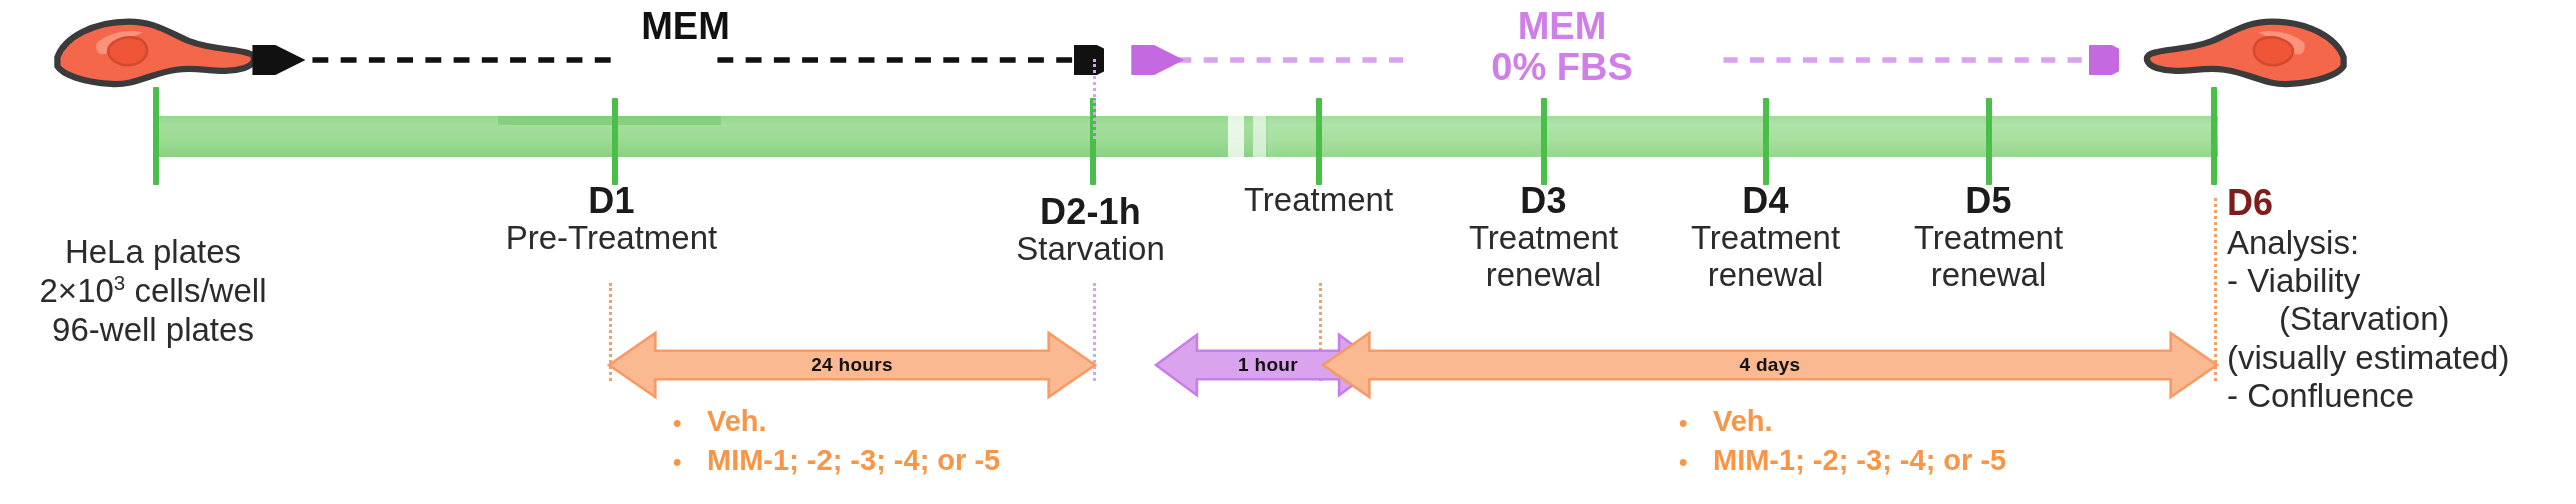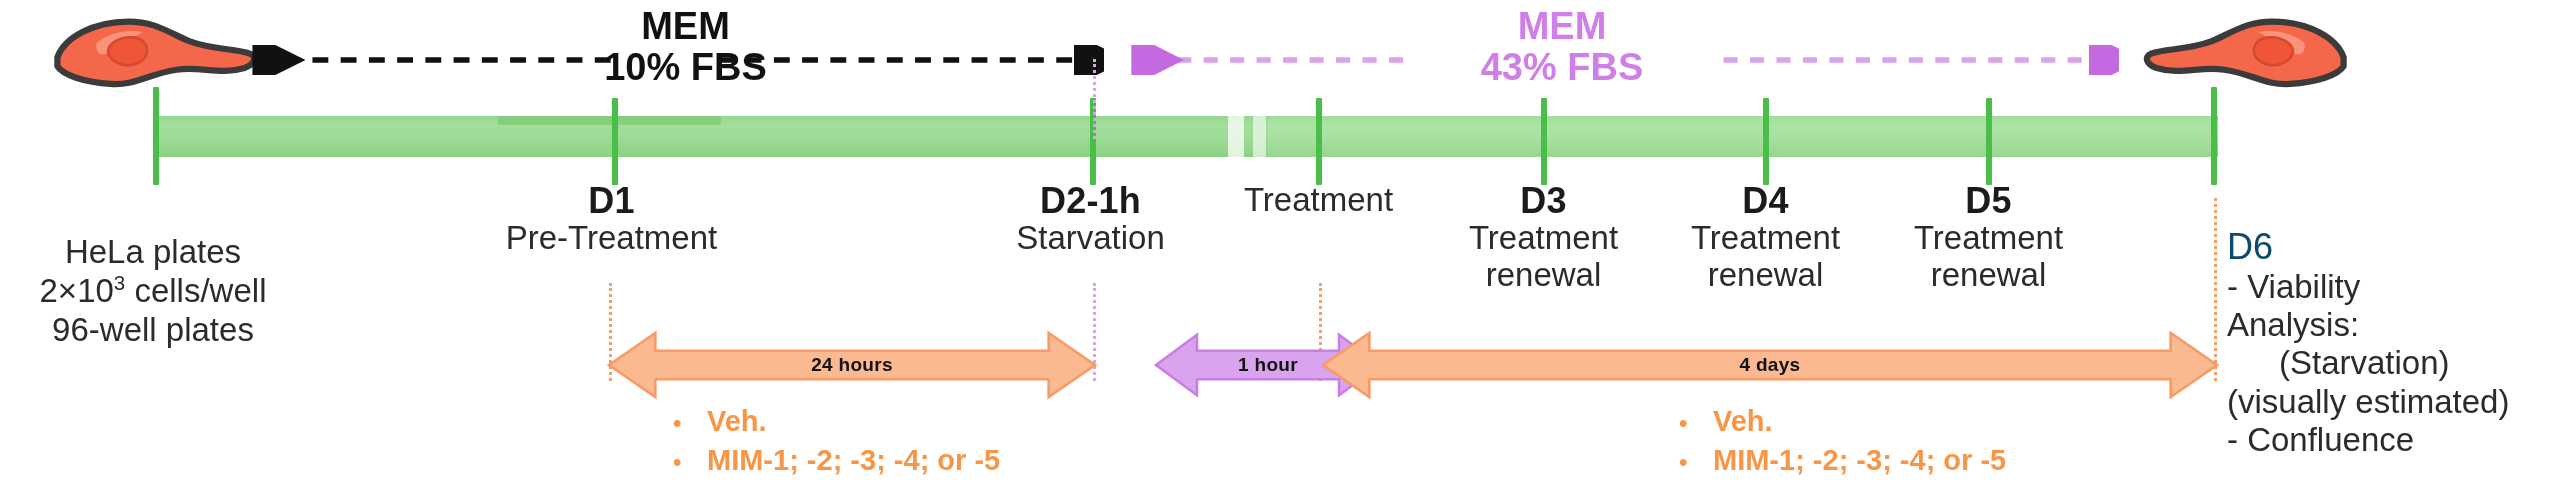--- a/index.html
+++ b/index.html
@@ -19,21 +19,21 @@
 
   
   .daybox{position:absolute;text-align:center;}
   .day{font-size:36px;font-weight:bold;color:#1b1b1b;line-height:1.06;letter-spacing:0.2px;}
   .daysub{font-size:33px;color:#2b2b2b;line-height:1.12;white-space:nowrap;}
 
   .leftblock{position:absolute;text-align:center;font-size:33px;color:#2b2b2b;line-height:1.16;}
   .leftblock sup{font-size:20.5px;vertical-align:super;}
 
   .rightblock{position:absolute;text-align:left;font-size:33px;color:#2b2b2b;line-height:1.16;}
-  .rightblock .hd{font-weight:normal;font-size:36px;color:#0c4a6e;margin-top:44px;}
+  .rightblock .hd{font-weight:bold;font-size:36px;color:#7f1d1d;}
   .rightblock .ind{padding-left:52px;}
 
   
   .medialbl{position:absolute;text-align:center;font-weight:bold;font-size:38px;line-height:1.08;}
   .media-black{color:#111;}
   .media-purple{color:#d07fe8;}
 
   
   .dashrow{position:absolute;height:27px;}
   .dashrow svg{display:block;}
@@ -117,26 +117,25 @@
         <marker id="purR" markerWidth="10" markerHeight="10" refX="1" refY="5" orient="auto">
           <path d="M0,0 L0,10 L10,5 Z" fill="#c469e0"></path>
         </marker>
       </defs>
       <line x1="4" y1="17" x2="424" y2="17" stroke="#d9a3ee" stroke-width="6" stroke-dasharray="16 14" marker-end="url(#purR)"></line>
     </svg>
   </div>
 
   <div class="medialbl media-black" style="left:552px;top:6.2px;width:267px;">
     <div>MEM</div>
-    <div>10% FBS</div>
   </div>
 
   <div class="medialbl media-purple" style="left:1415px;top:6.2px;width:294px;">
     <div>MEM</div>
-    <div>43% FBS</div>
+    <div>0% FBS</div>
   </div>
 
   <div class="bar bar-main" style="left:156px;top:116px;width:2062px;"></div>
 
   <div class="bar bar-seg" style="left:156px;top:116px;width:1113px;background:#9ddc95;"></div>
   <div class="bar bar-seg" style="left:1268px;top:116px;width:949px;background:#b6e6ad;"></div>
   <div class="bar bar-seg" style="left:1228px;top:116px;width:16px;background:#ffffff;opacity:.75;"></div>
   <div class="bar bar-seg" style="left:1253px;top:116px;width:12.5px;background:#ffffff;opacity:.6;"></div>
   <div class="bar bar-seg" style="left:498px;top:116px;width:223px;height:9px;background:#72c46c;opacity:.55;"></div>
 
@@ -148,21 +147,21 @@
   <div class="tick" style="left:1763px;top:98px;height:87px;"></div>
   <div class="tick" style="left:1986px;top:98px;height:87px;"></div>
   <div class="tick" style="left:2211px;top:87px;height:98px;"></div>
 
 
   <div class="daybox" style="left:478px;top:182px;width:267px;">
     <div class="day">D1</div>
     <div class="daysub">Pre-Treatment</div>
   </div>
 
-  <div class="daybox" style="left:957px;top:182px;width:267px;">
+  <div class="daybox" style="left:957px;top:193px;width:267px;">
     <div class="day">D2-1h</div>
     <div class="daysub">Starvation</div>
   </div>
 
   <div class="daybox" style="left:1185px;top:182px;width:267px;">
     <div class="daysub">Treatment</div>
   </div>
 
   <div class="daybox" style="left:1410px;top:182px;width:267px;">
     <div class="day">D3</div>
@@ -183,22 +182,22 @@
   </div>
 
   <div class="leftblock" style="left:0px;top:233px;width:306px;">
     <div>HeLa plates</div>
     <div><span>2×10</span><sup>3</sup><span> cells/well</span></div>
     <div>96-well plates</div>
   </div>
 
   <div class="rightblock" style="left:2227px;top:182px;width:349px;">
     <div class="hd">D6</div>
+    <div>Analysis:</div>
     <div>- Viability</div>
-    <div>Analysis:</div>
     <div class="ind">(Starvation)</div>
     <div>(visually estimated)</div>
     <div>- Confluence</div>
   </div>
 
   <div class="vdot" style="left:609px;top:283px;height:98px;"></div>
   <div class="vdot purple" style="left:1093px;top:59px;height:80px;"></div>
   <div class="vdot purple" style="left:1093px;top:283px;height:98px;"></div>
   <div class="vdot" style="left:1319px;top:283px;height:98px;"></div>
   <div class="vdot" style="left:2214px;top:198px;height:183px;"></div>

